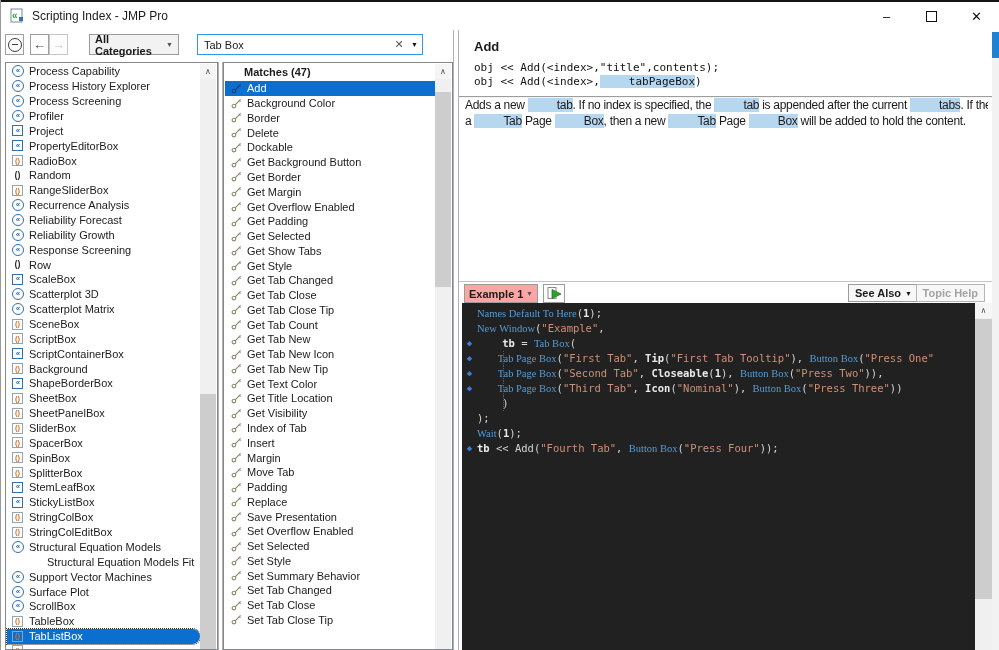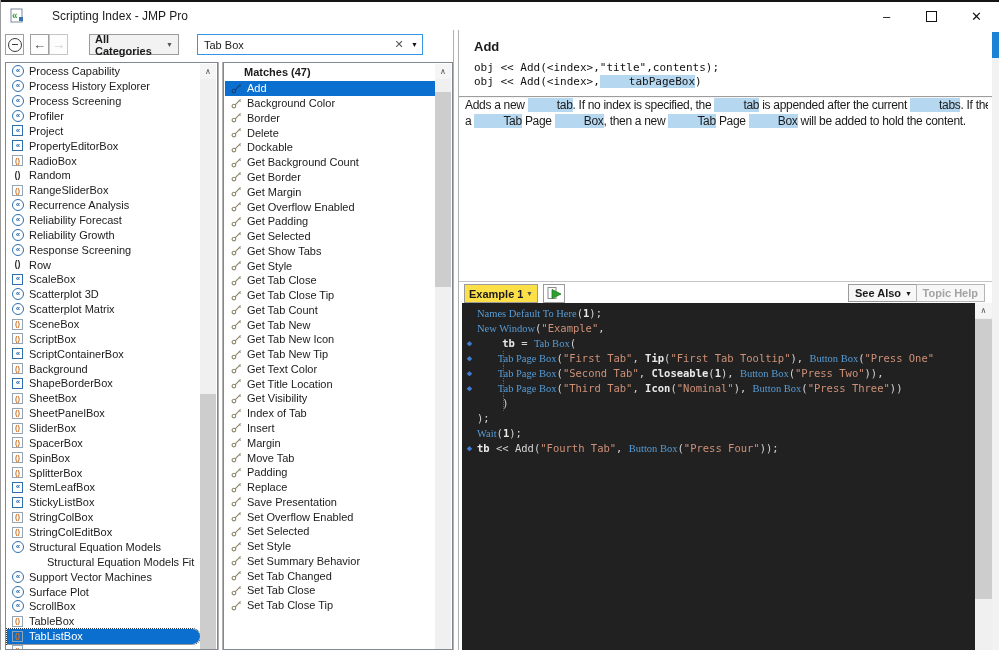--- a/index.html
+++ b/index.html
@@ -3,21 +3,21 @@
 <meta charset="utf-8">
 <style>
   html,body{margin:0;padding:0;}
   body{width:999px;height:650px;overflow:hidden;position:relative;background:#fff;
        font-family:"Liberation Sans",sans-serif;color:#1b1b1b;
        border-left:1px solid #9a9a9a;box-sizing:border-box;}
   .topline{height:2px;background:#141414;}
   
   .titlebar{height:28px;display:flex;align-items:center;padding-left:8px;background:#fff;}
   .appicon{width:16px;height:16px;margin-right:7px;flex:none;}
-  .wtitle{font-size:12px;margin-left:20px;}
+  .wtitle{font-size:12px;}
   .wbtns{margin-left:auto;display:flex;height:100%;}
   .wbtn{width:45px;height:100%;display:flex;align-items:center;justify-content:center;
         font-size:13px;color:#111;}
   .maxglyph{width:9px;height:9px;border:1px solid #111;display:block;}
   
   .main{position:absolute;top:30px;left:0;right:0;bottom:0;display:flex;}
   .leftcol{width:452px;flex:none;position:relative;}
   
   .toolbar{height:32px;position:relative;}
   .tbtn{position:absolute;top:4px;width:19px;height:21px;border:1px solid #9f9f9f;
@@ -77,21 +77,21 @@
   .sig{font-family:"DejaVu Sans Mono",monospace;font-size:11px;line-height:14px;
        margin-left:15px;white-space:pre;color:#111;}
   .divider{border-top:1px solid #9d9d9d;border-bottom:1px solid #f4f4f4;margin-top:7px;}
   .desc{margin:0 4px 0 6px;font-size:12px;letter-spacing:-0.3px;line-height:15.5px;
         white-space:nowrap;overflow:hidden;}
   .hl{background:#b5d7f0;padding-left:29px;}
   
   .exbar{position:absolute;top:251px;left:0;right:7px;height:22px;border-top:1px solid #c4c4c4;
          background:#fff;}
   .excombo{position:absolute;left:5px;top:2px;width:74px;height:19px;border:1px solid #9b9b9b;
-           background:#fde047;display:flex;align-items:center;padding:0 4px;box-sizing:border-box;
+           background:#fca5a5;display:flex;align-items:center;padding:0 4px;box-sizing:border-box;
            font-size:11px;font-weight:600;}
   .excombo .chev{margin-left:auto;font-size:7px;color:#555;}
   .runbtn{position:absolute;left:84px;top:2px;width:22px;height:19px;border:1px solid #9b9b9b;
           background:#fff;display:flex;align-items:center;justify-content:center;box-sizing:border-box;}
   .seealso{position:absolute;right:73px;top:2px;height:18px;border:1px solid #9b9b9b;background:#f7f7f7;
            display:flex;align-items:center;padding:0 6px;font-size:11px;font-weight:bold;box-sizing:border-box;}
   .seealso .dn{font-size:7px;margin-left:4px;}
   .topichelp{position:absolute;right:7px;top:2px;height:18px;border:1px solid #b5b5b5;background:#f7f7f7;
            display:flex;align-items:center;padding:0 6px;font-size:11px;font-weight:bold;color:#a3a3a3;box-sizing:border-box;}
   
@@ -449,21 +449,21 @@
                 <line x1="9" y1="2.6" x2="10.4" y2="4" stroke="#8c8468" stroke-width="1.2"></line>
               </svg>
               <span class="lbl">Dockable</span>
             </div>
             <div class="mrow">
               <svg width="11" height="11" viewBox="0 0 12 12">
                 <circle cx="3.2" cy="8.8" r="2" fill="none" stroke="#8c8468" stroke-width="1.2"></circle>
                 <line x1="4.6" y1="7.4" x2="10.4" y2="1.6" stroke="#8c8468" stroke-width="1.2"></line>
                 <line x1="9" y1="2.6" x2="10.4" y2="4" stroke="#8c8468" stroke-width="1.2"></line>
               </svg>
-              <span class="lbl">Get Background Count</span>
+              <span class="lbl">Get Background Button</span>
             </div>
             <div class="mrow">
               <svg width="11" height="11" viewBox="0 0 12 12">
                 <circle cx="3.2" cy="8.8" r="2" fill="none" stroke="#8c8468" stroke-width="1.2"></circle>
                 <line x1="4.6" y1="7.4" x2="10.4" y2="1.6" stroke="#8c8468" stroke-width="1.2"></line>
                 <line x1="9" y1="2.6" x2="10.4" y2="4" stroke="#8c8468" stroke-width="1.2"></line>
               </svg>
               <span class="lbl">Get Border</span>
             </div>
             <div class="mrow">
@@ -506,20 +506,28 @@
               </svg>
               <span class="lbl">Get Show Tabs</span>
             </div>
             <div class="mrow">
               <svg width="11" height="11" viewBox="0 0 12 12">
                 <circle cx="3.2" cy="8.8" r="2" fill="none" stroke="#8c8468" stroke-width="1.2"></circle>
                 <line x1="4.6" y1="7.4" x2="10.4" y2="1.6" stroke="#8c8468" stroke-width="1.2"></line>
                 <line x1="9" y1="2.6" x2="10.4" y2="4" stroke="#8c8468" stroke-width="1.2"></line>
               </svg>
               <span class="lbl">Get Style</span>
+            </div>
+            <div class="mrow">
+              <svg width="11" height="11" viewBox="0 0 12 12">
+                <circle cx="3.2" cy="8.8" r="2" fill="none" stroke="#8c8468" stroke-width="1.2"></circle>
+                <line x1="4.6" y1="7.4" x2="10.4" y2="1.6" stroke="#8c8468" stroke-width="1.2"></line>
+                <line x1="9" y1="2.6" x2="10.4" y2="4" stroke="#8c8468" stroke-width="1.2"></line>
+              </svg>
+              <span class="lbl">Get Tab Changed</span>
             </div>
             <div class="mrow">
               <svg width="11" height="11" viewBox="0 0 12 12">
                 <circle cx="3.2" cy="8.8" r="2" fill="none" stroke="#8c8468" stroke-width="1.2"></circle>
                 <line x1="4.6" y1="7.4" x2="10.4" y2="1.6" stroke="#8c8468" stroke-width="1.2"></line>
                 <line x1="9" y1="2.6" x2="10.4" y2="4" stroke="#8c8468" stroke-width="1.2"></line>
               </svg>
               <span class="lbl">Get Tab Close</span>
             </div>
             <div class="mrow">

